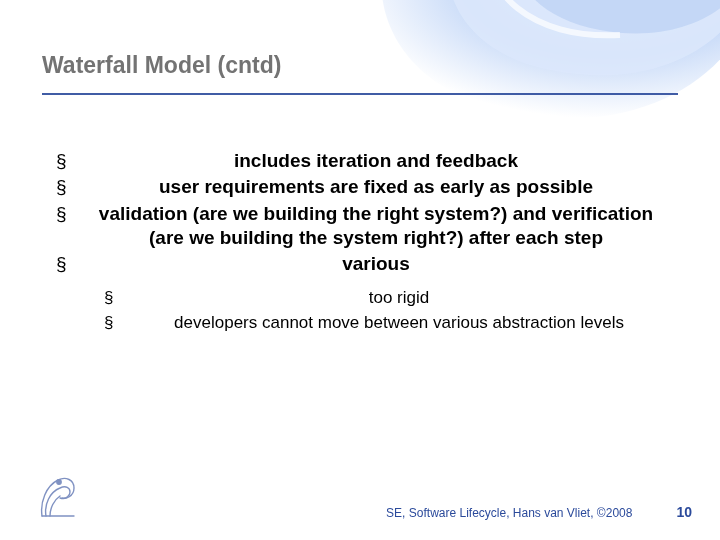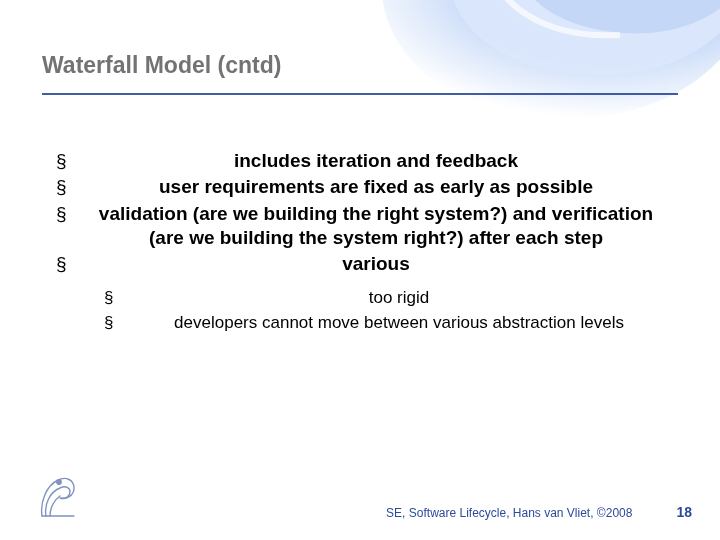--- a/index.html
+++ b/index.html
@@ -149,15 +149,15 @@
     <g stroke="#6a7fb8" stroke-width="1.4" fill="none" stroke-linecap="round" stroke-linejoin="round">
       <path d="M6 44 C4 30 10 14 22 8 C30 4 38 8 38 16 C38 24 30 28 24 26"></path>
       <path d="M10 44 C8 32 14 20 24 16 C30 13 34 16 34 20 C34 24 30 27 26 26"></path>
       <path d="M14 44 C14 36 18 28 24 24"></path>
       <path d="M6 44 L38 44"></path>
       <circle cx="23" cy="10" r="2.2" fill="#6a7fb8"></circle>
     </g>
   </svg>
   <div class="foot-right">
     <span class="foot-text">SE, Software Lifecycle, Hans van Vliet, ©2008</span>
-    <span class="page-num">18</span>
+    <span class="page-num">10</span>
   </div>
 </div>
 
 </body></html>

